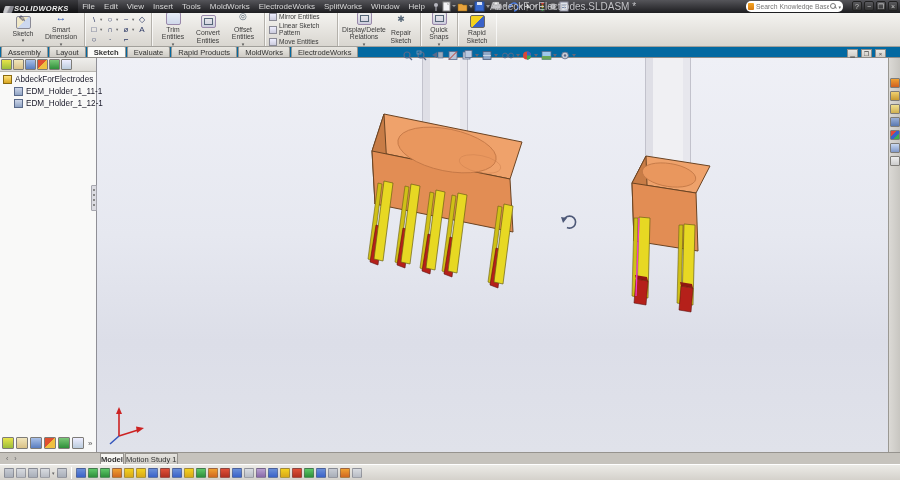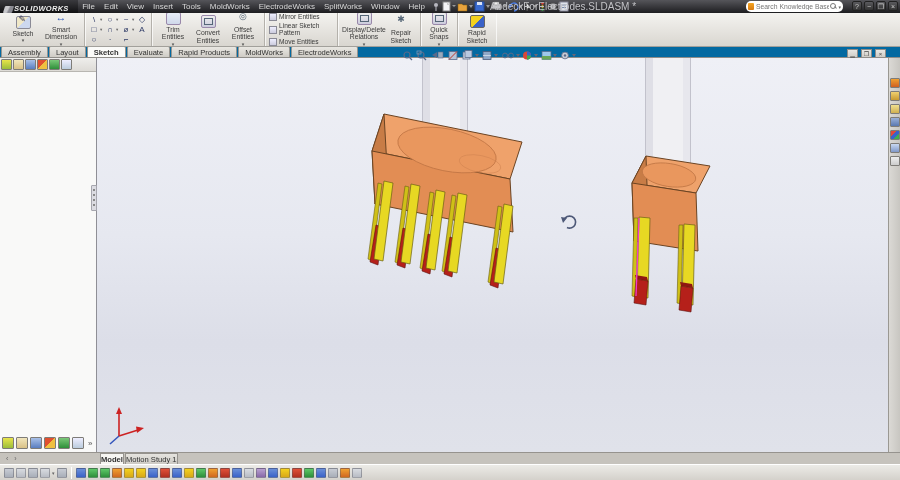--- a/index.html
+++ b/index.html
@@ -330,20 +330,34 @@
   </div>
 
   <div class="leftpanel">
     <div class="fmtabs">
       <span class="mini m1"></span>
       <span class="mini m2"></span>
       <span class="mini m3"></span>
       <span class="mini m4"></span>
       <span class="mini m5"></span>
       <span class="mini m6"></span>
+    </div>
+    <div class="tree">
+      <div class="trow">
+        <span class="t-asm"></span>
+        <span>AbdeckForElectrodes</span>
+      </div>
+      <div class="trow child">
+        <span class="t-part"></span>
+        <span>EDM_Holder_1_11-1</span>
+      </div>
+      <div class="trow child">
+        <span class="t-part"></span>
+        <span>EDM_Holder_1_12-1</span>
+      </div>
     </div>
     <div class="fmbottom">
       <span class="mini m1"></span>
       <span class="mini m2"></span>
       <span class="mini m3"></span>
       <span class="mini m4"></span>
       <span class="mini m5"></span>
       <span class="mini m6"></span>
       <span class="chev">»</span>
     </div>

